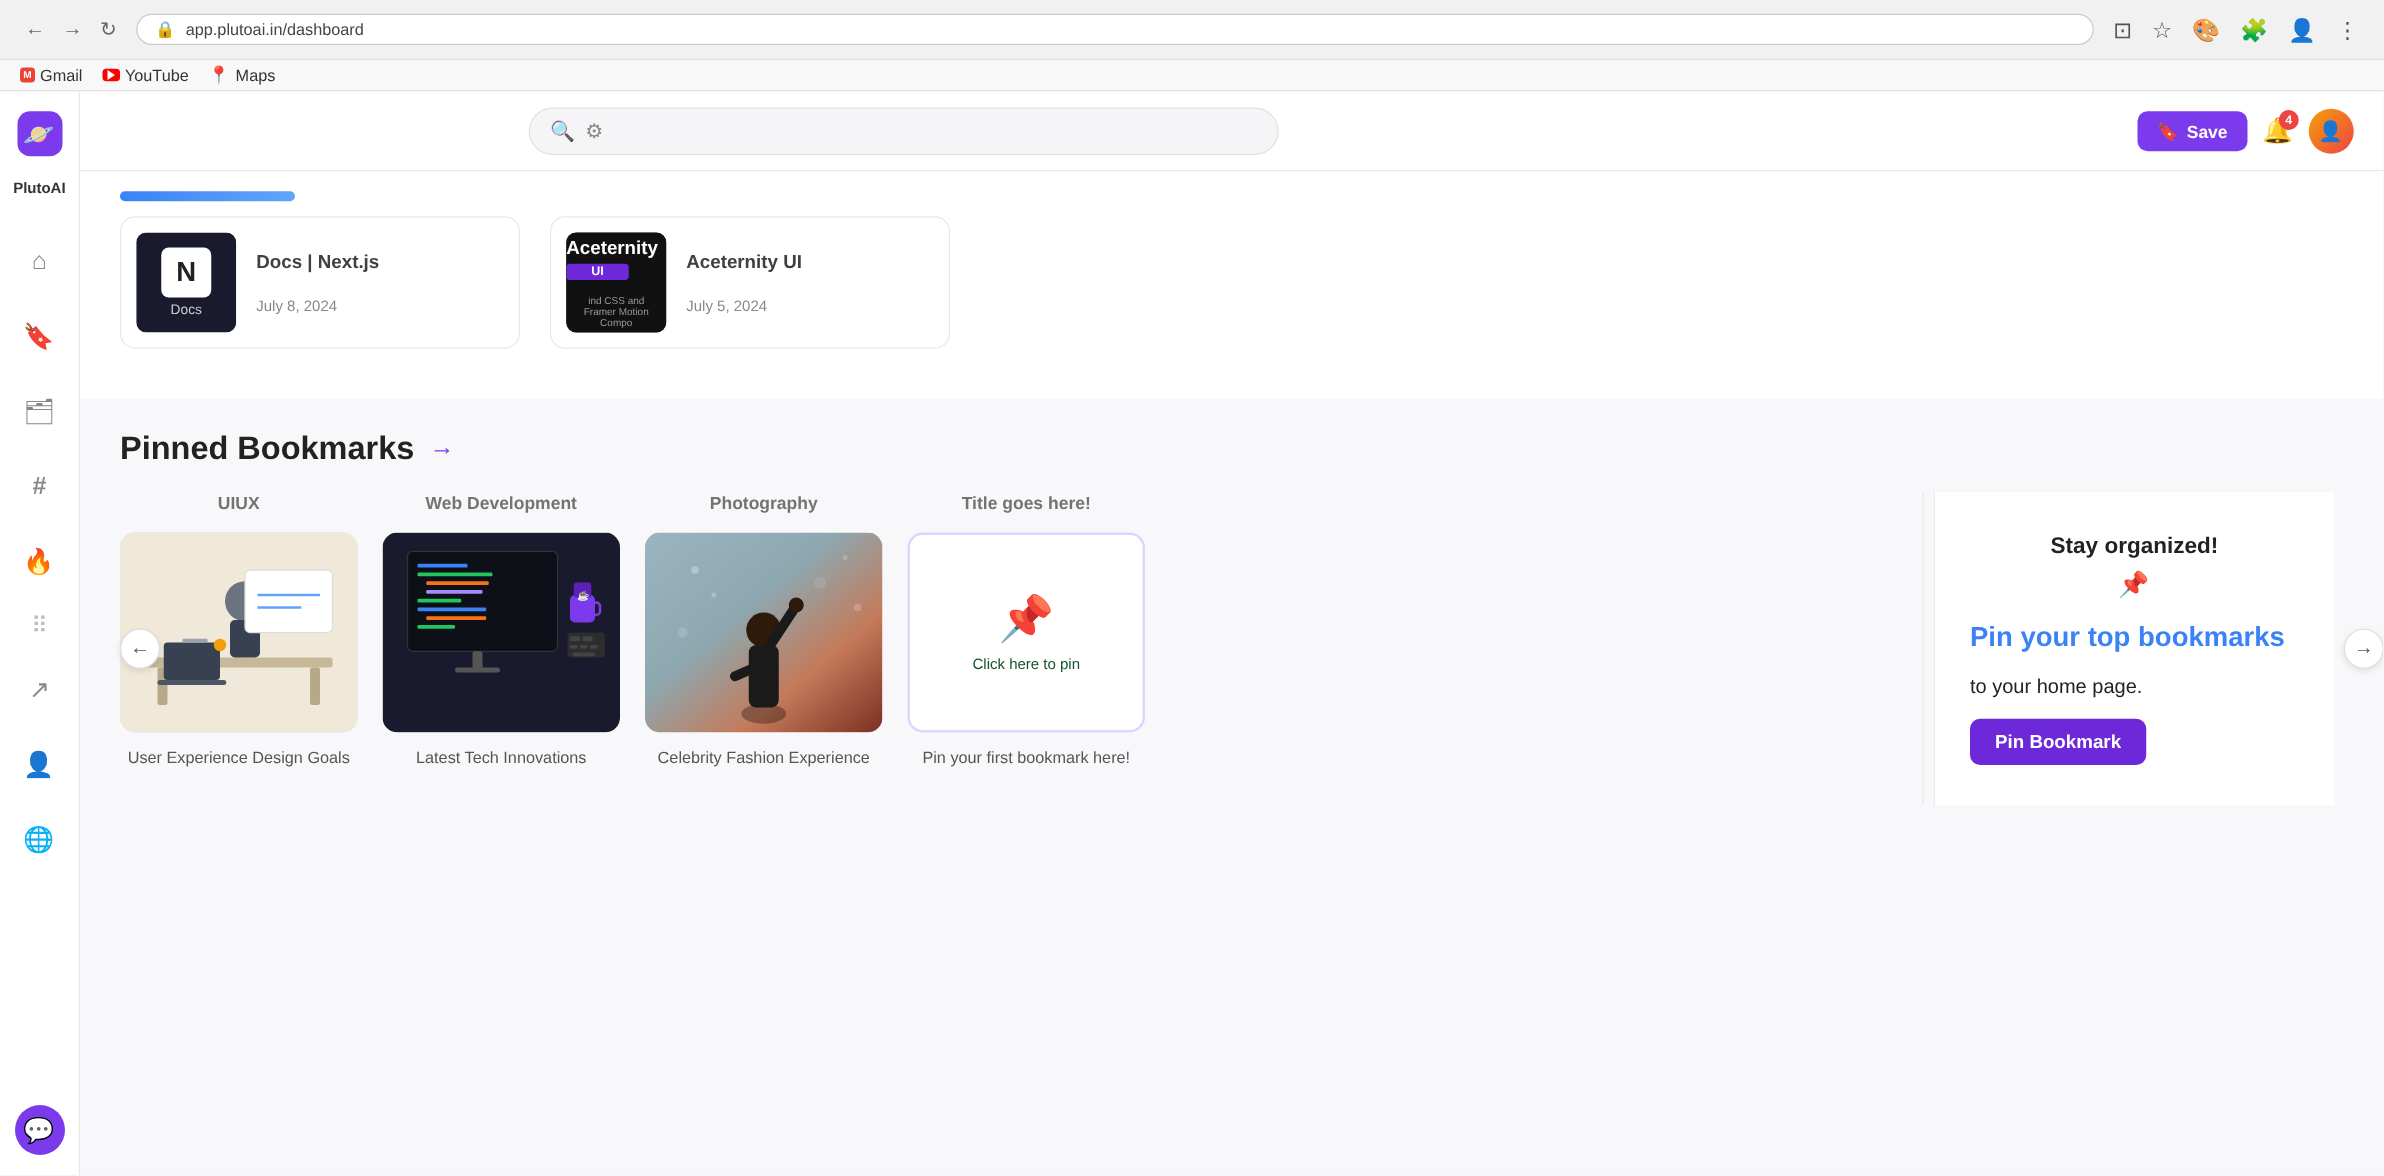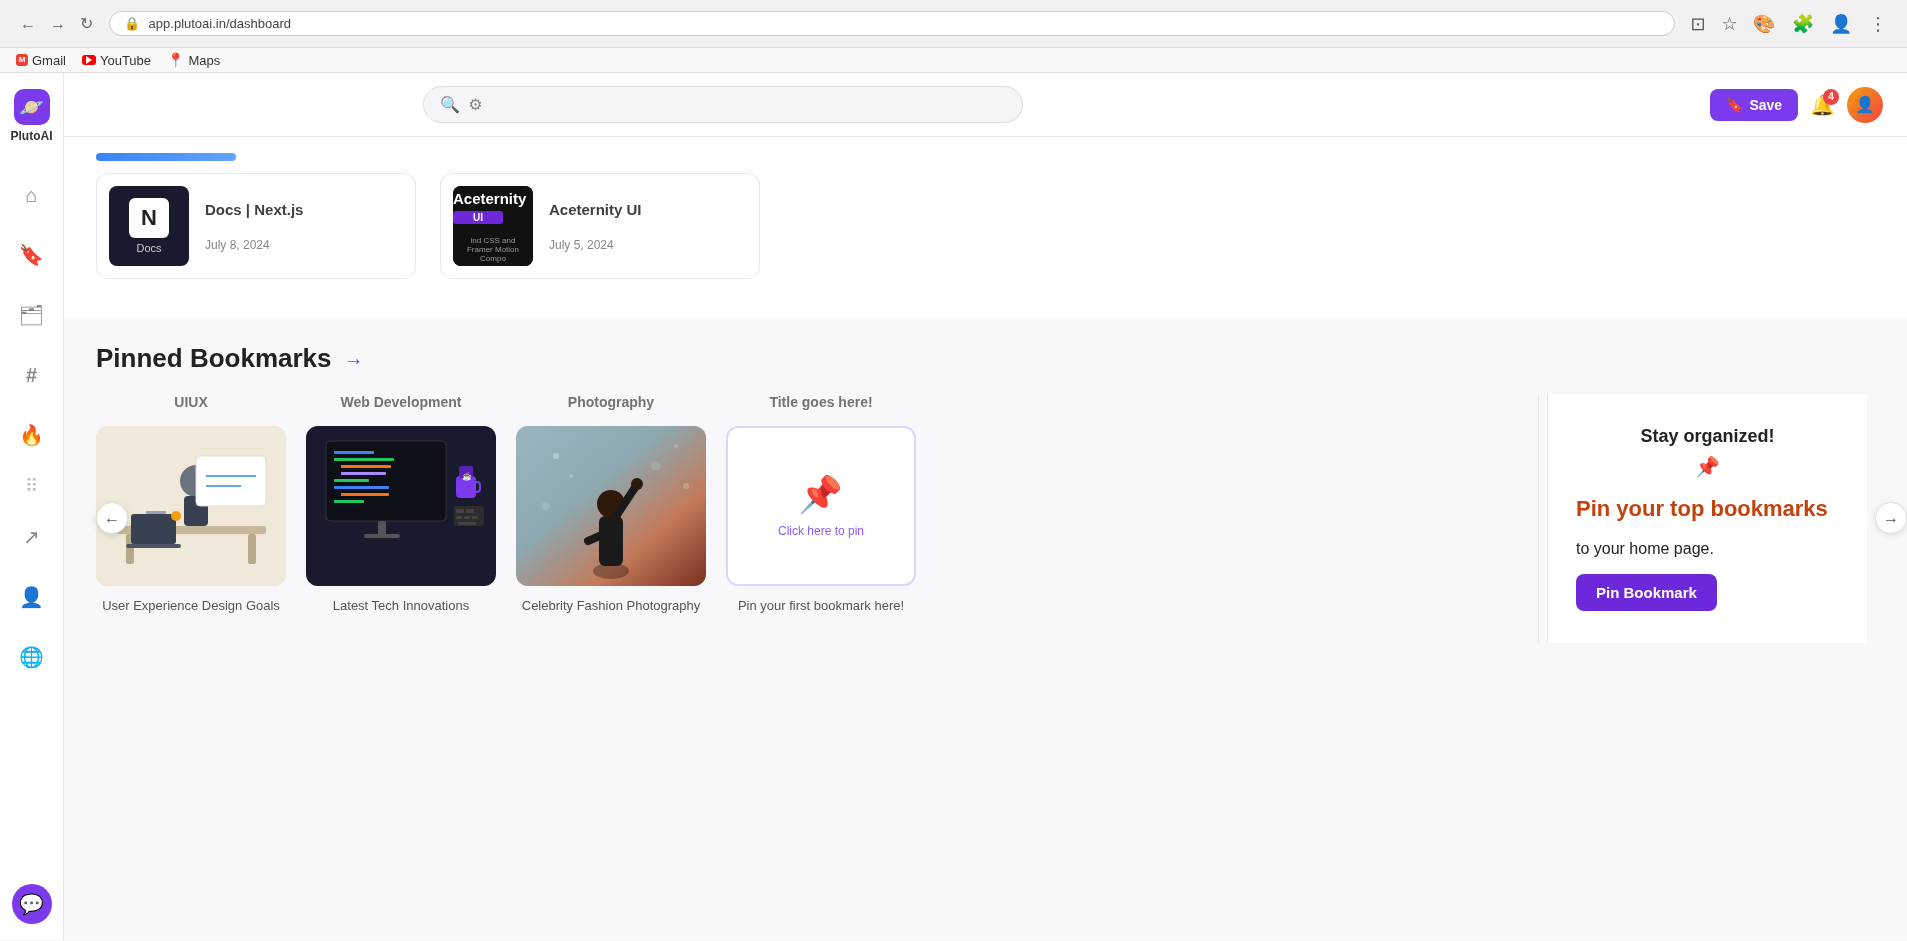--- a/index.html
+++ b/index.html
@@ -49,21 +49,21 @@
       border-right: 1px solid #e8e8e8;
       display: flex; flex-direction: column;
       align-items: center; padding: 16px 0;
       gap: 24px; position: relative;
     }
     .sidebar-logo {
       width: 36px; height: 36px; background: #7c3aed; border-radius: 10px;
       display: flex; align-items: center; justify-content: center;
       color: white; font-size: 20px; cursor: pointer;
     }
-    .sidebar-logo-label { font-size: 12px; font-weight: 700; color: #333; margin-top: 2px; }
+    .sidebar-logo-label { font-size: 12px; font-weight: 700; color: #333; margin-top: 16px; }
     .sidebar-logo-wrap { display: flex; flex-direction: column; align-items: center; gap: 2px; }
     .sidebar-nav { display: flex; flex-direction: column; align-items: center; gap: 20px; margin-top: 8px; }
     .sidebar-item {
       width: 40px; height: 40px; display: flex; align-items: center; justify-content: center;
       border-radius: 10px; cursor: pointer; color: #888; font-size: 20px;
     }
     .sidebar-dots { color: #bbb; font-size: 18px; cursor: pointer; }
     .sidebar-bottom { margin-top: auto; display: flex; flex-direction: column; align-items: center; gap: 16px; }
 
     
@@ -187,31 +187,31 @@
     .pinned-card-caption { font-size: 13px; color: #555; text-align: center; line-height: 1.3; }
 
     
     .empty-pin-card {
       width: 190px; height: 160px; border-radius: 12px;
       border: 2px solid #e0d4ff; background: white;
       display: flex; flex-direction: column; align-items: center; justify-content: center;
       gap: 8px; cursor: pointer;
     }
     .pin-icon-large { color: #9d72ef; font-size: 36px; }
-    .click-here-text { font-size: 12px; color: #8b5cf6; }
+    .click-here-text { font-size: 12px; color: #14532d; }
 
     
     .stay-organized {
       background: white; border-left: 1px solid #e8e8e8;
       padding: 32px 28px; min-width: 320px; max-width: 340px;
       display: flex; flex-direction: column; gap: 16px;
     }
     .stay-title { font-size: 18px; font-weight: 600; color: #222; display: flex; align-items: center; gap: 8px; flex-direction: column; }
     .stay-pin-icon { color: #9d72ef; font-size: 20px; }
-    .stay-highlight { color: #c2410c; font-size: 22px; font-weight: 700; line-height: 1.3; }
+    .stay-highlight { color: #3b82f6; font-size: 22px; font-weight: 700; line-height: 1.3; }
     .stay-subtitle { font-size: 16px; color: #222; font-weight: 500; }
     .pin-bookmark-btn {
       background: #6d28d9; color: white; border: none; border-radius: 8px;
       padding: 10px 20px; font-size: 15px; font-weight: 600; cursor: pointer;
       width: fit-content;
     }
 
     
     .scroll-arrow {
       background: white; border: 1px solid #e0e0e0; border-radius: 50%;
@@ -481,21 +481,21 @@
                   <circle cx="121" cy="58" r="6" fill="#2d1a0a"></circle>
 
                   <circle cx="40" cy="30" r="3" fill="rgba(255,255,255,0.3)"></circle>
                   <circle cx="160" cy="20" r="2" fill="rgba(255,255,255,0.2)"></circle>
                   <circle cx="30" cy="80" r="4" fill="rgba(255,255,255,0.15)"></circle>
                   <circle cx="170" cy="60" r="3" fill="rgba(255,255,255,0.2)"></circle>
                   <circle cx="55" cy="50" r="2" fill="rgba(255,255,255,0.25)"></circle>
                   <circle cx="140" cy="40" r="5" fill="rgba(255,255,255,0.1)"></circle>
                 </svg>
               </div>
-              <div class="pinned-card-caption">Celebrity Fashion Photography</div>
+              <div class="pinned-card-caption">Celebrity Fashion Experience</div>
             </div>
 
             <div class="pinned-card">
               <div class="pinned-card-label">Title goes here!</div>
               <div class="empty-pin-card">
                 <span class="pin-icon-large">📌</span>
                 <span class="click-here-text">Click here to pin</span>
               </div>
               <div class="pinned-card-caption">Pin your first bookmark here!</div>
             </div>

